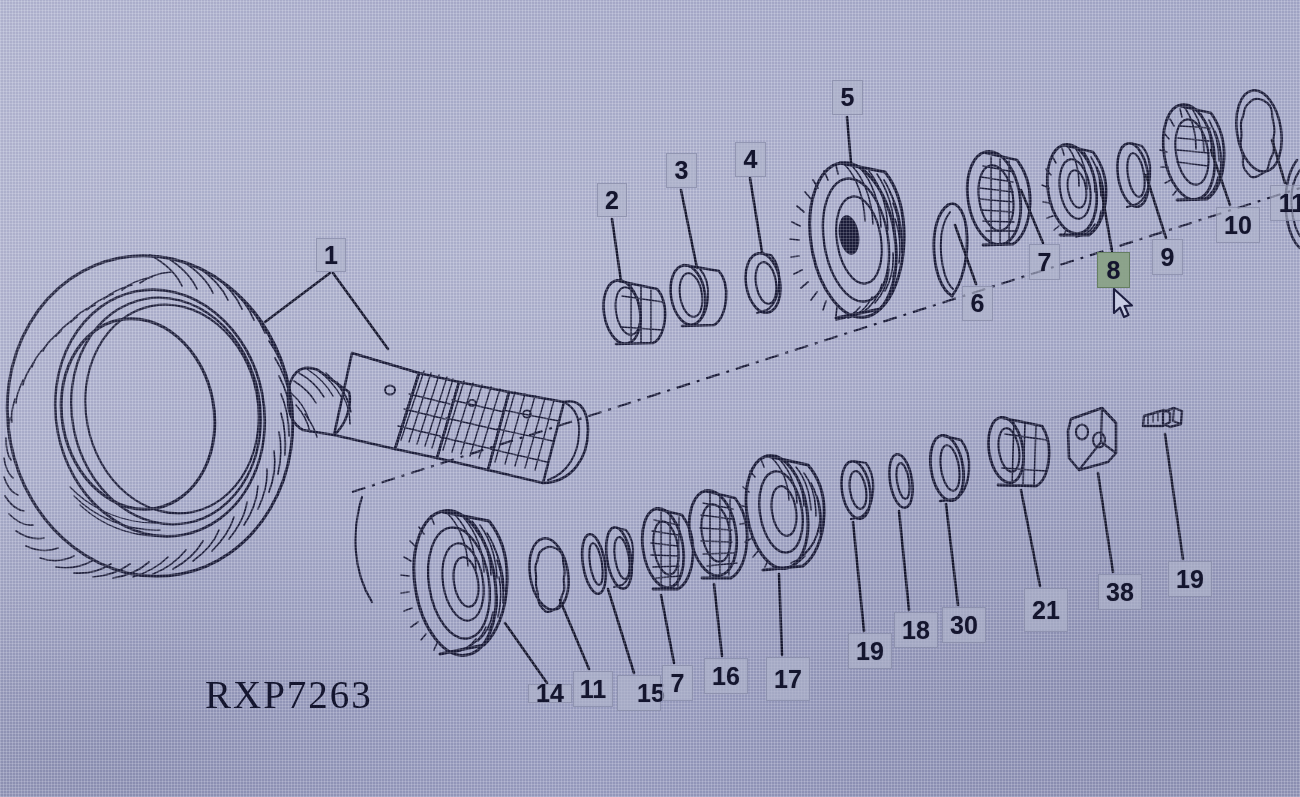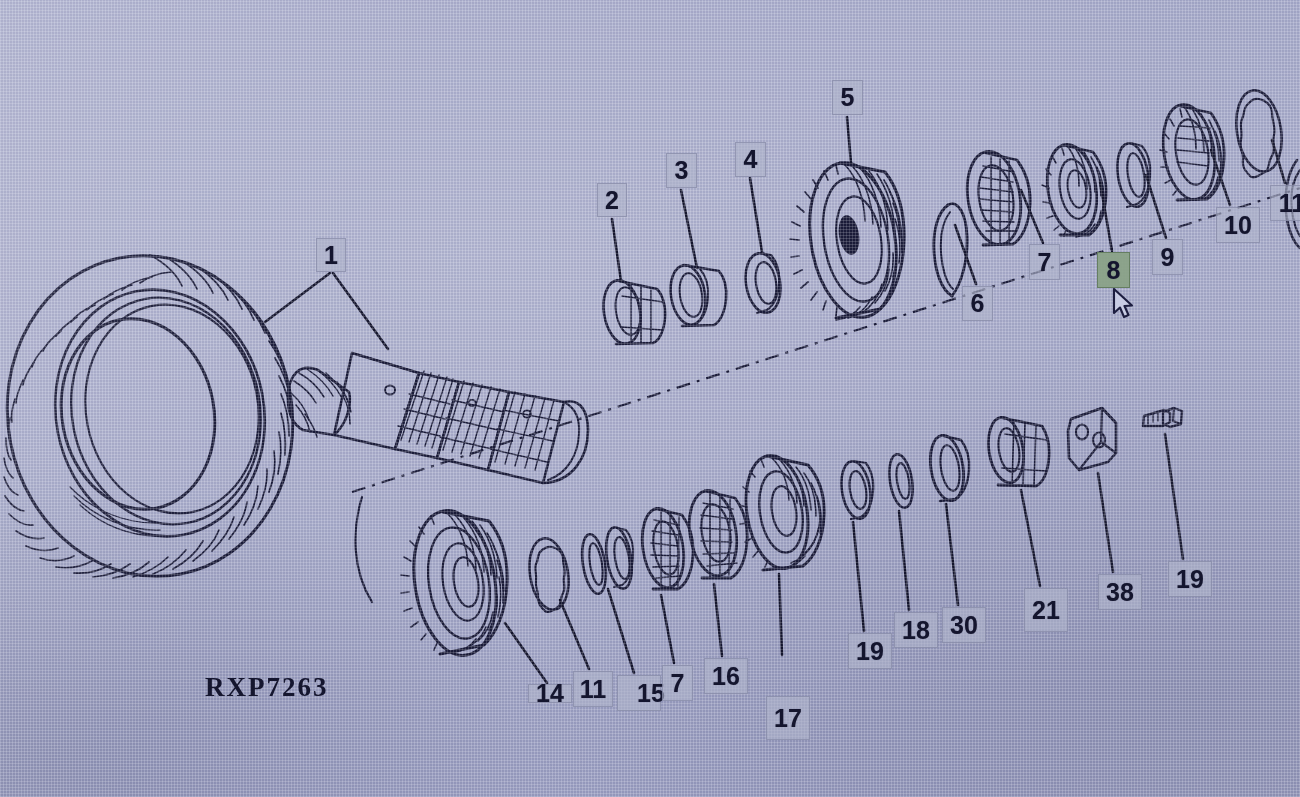--- a/index.html
+++ b/index.html
@@ -50,21 +50,21 @@
     line-height:1;
     text-shadow:0 0 1px rgba(20,21,46,.35);
   }
   .callout.sel{
     background:rgba(137,162,133,0.92);
     border:1px solid rgba(96,122,92,0.9);
   }
   #caption{
     position:absolute;left:205px;top:672px;
     font-family:"Liberation Serif", serif;
-    font-size:27px;color:#15162f;letter-spacing:2px;font-weight:700;text-align:right;
+    font-size:39px;color:#15162f;letter-spacing:2px;font-weight:400;text-align:right;
   }
   #cursor{position:absolute;left:1112px;top:288px;width:26px;height:34px;}
 </style>
 </head>
 <body>
 
 <div id="stage">
 
   <svg id="art" viewBox="0 0 1300 797">
     <defs>
@@ -594,21 +594,21 @@
       <div class="callout" style="left: 1029px; top: 244px; width: 31px; height: 36px;">7</div>
       <div class="callout sel" style="left: 1097px; top: 252px; width: 33px; height: 36px;">8</div>
       <div class="callout" style="left: 1152px; top: 239px; width: 31px; height: 36px;">9</div>
       <div class="callout" style="left: 1216px; top: 207px; width: 44px; height: 36px;">10</div>
       <div class="callout" style="left: 1270px; top: 185px; width: 44px; height: 36px;">11</div>
       <div class="callout" style="left: 528px; top: 684px; width: 44px; height: 19px;">14</div>
       <div class="callout" style="left: 573px; top: 671px; width: 40px; height: 36px;">11</div>
       <div class="callout" style="left: 617px; top: 675px; width: 44px; height: 36px; padding-left: 24px;">15</div>
       <div class="callout" style="left: 662px; top: 665px; width: 31px; height: 36px;">7</div>
       <div class="callout" style="left: 704px; top: 658px; width: 44px; height: 36px;">16</div>
-      <div class="callout" style="left: 766px; top: 696px; width: 44px; height: 44px;">17</div>
+      <div class="callout" style="left: 766px; top: 657px; width: 44px; height: 44px;">17</div>
       <div class="callout" style="left: 848px; top: 633px; width: 44px; height: 36px;">19</div>
       <div class="callout" style="left: 894px; top: 612px; width: 44px; height: 36px;">18</div>
       <div class="callout" style="left: 942px; top: 607px; width: 44px; height: 36px;">30</div>
       <div class="callout" style="left: 1024px; top: 588px; width: 44px; height: 44px;">21</div>
       <div class="callout" style="left: 1098px; top: 574px; width: 44px; height: 36px;">38</div>
       <div class="callout" style="left: 1168px; top: 561px; width: 44px; height: 36px;">19</div>
     </div>
 
   <div id="caption">RXP7263</div>
 

